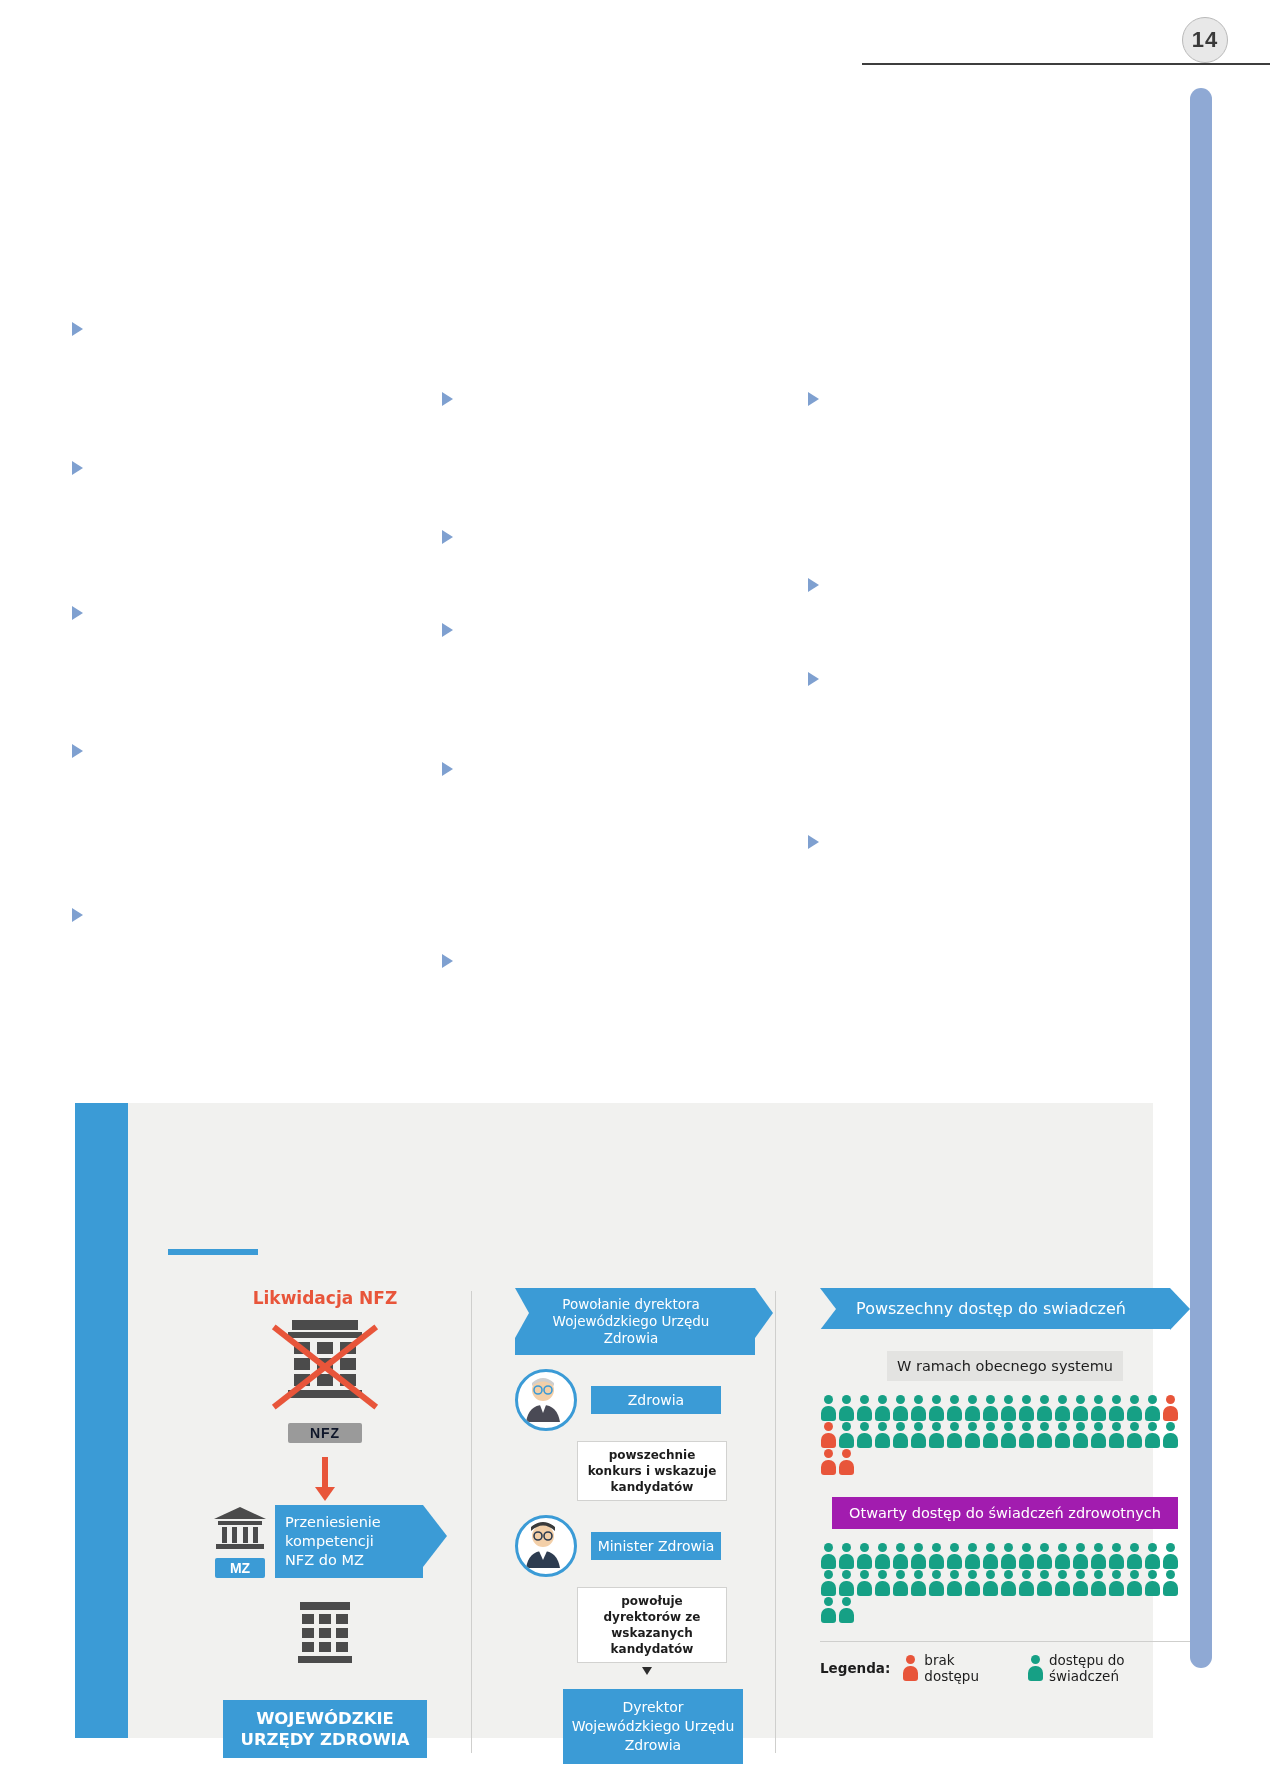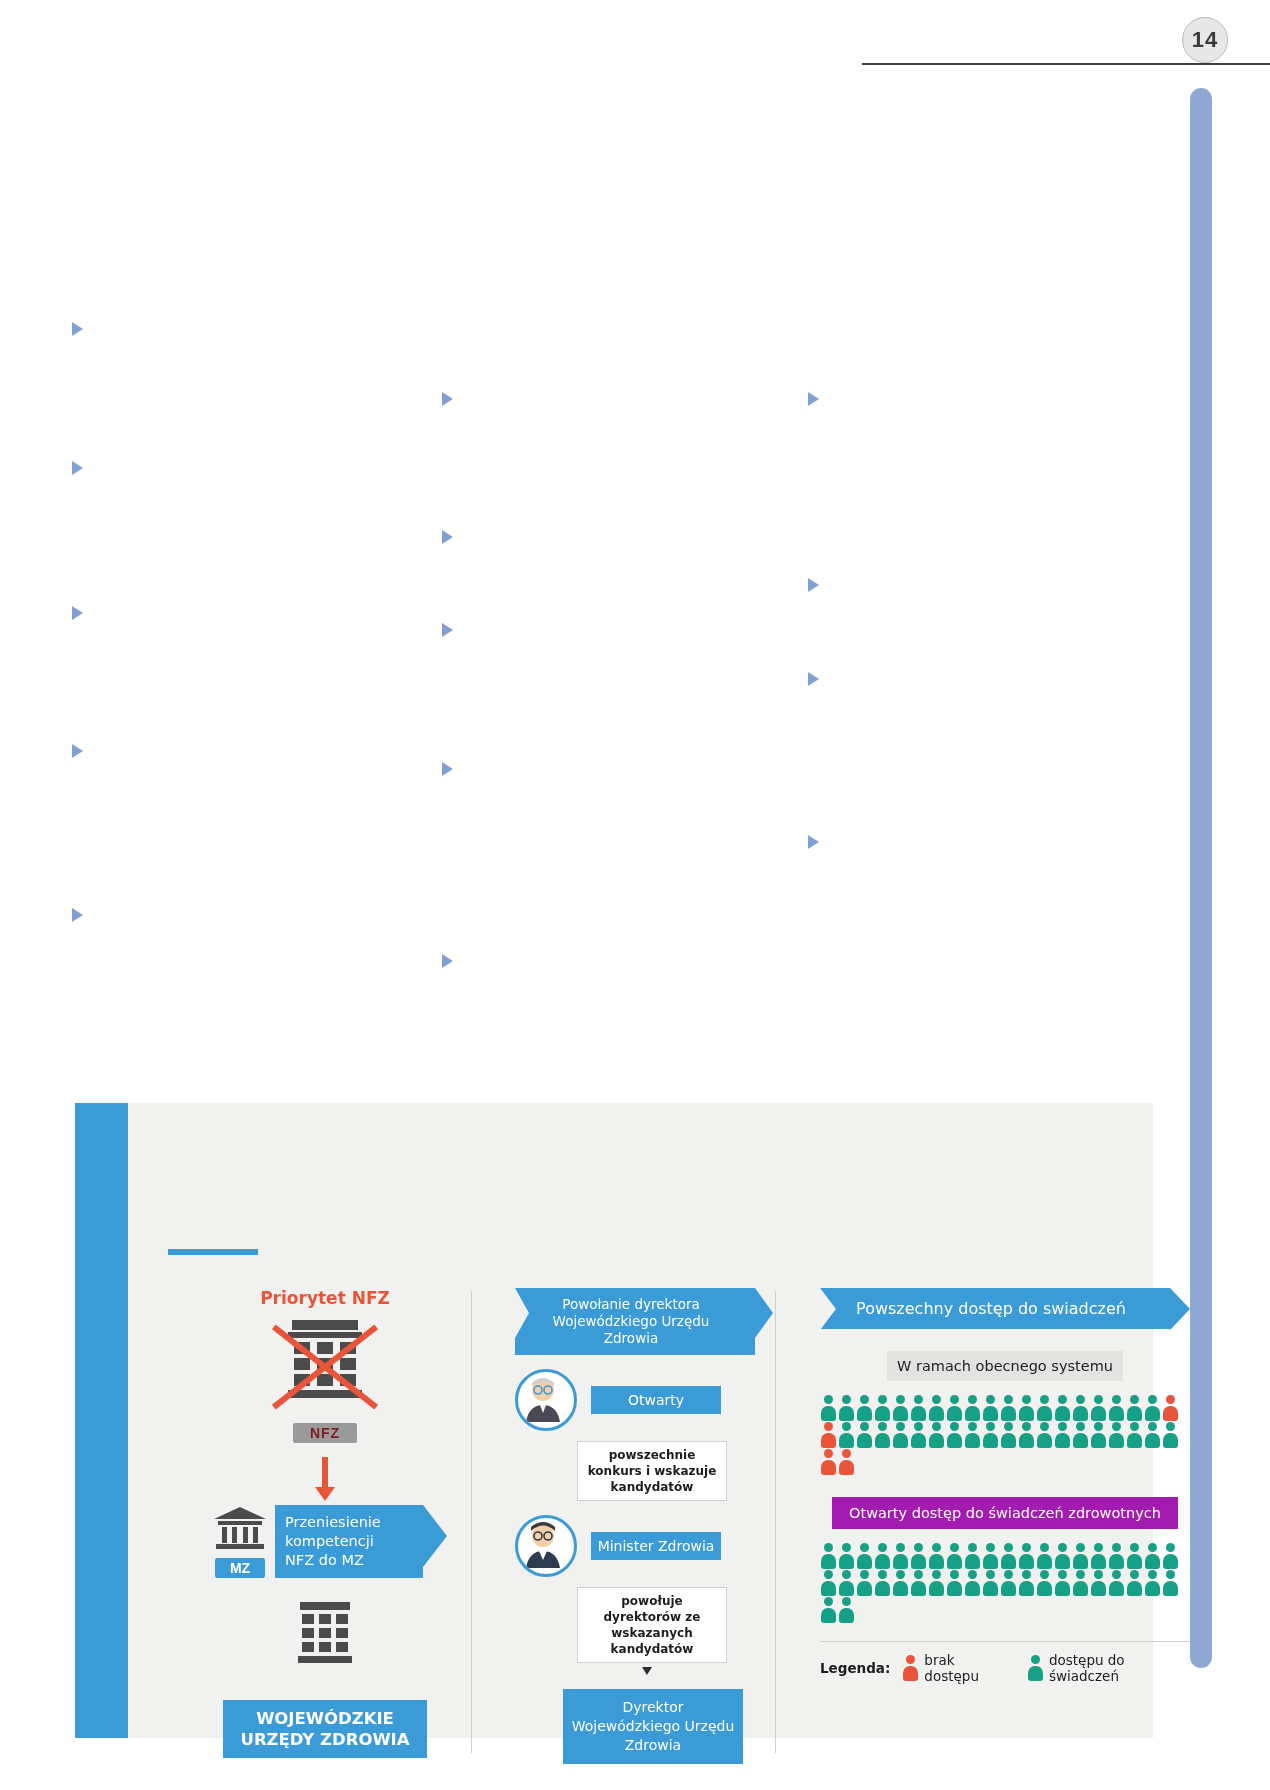--- a/index.html
+++ b/index.html
@@ -127,24 +127,24 @@
     left: 50%;
     top: 50%;
     width: 130px;
     height: 6px;
     background: #e8553a;
     transform-origin: center;
   }
   .nfz-cross.a { transform: translate(-50%,-50%) rotate(38deg); }
   .nfz-cross.b { transform: translate(-50%,-50%) rotate(-38deg); }
   .nfz-label {
-    width: 64px;
+    width: 74px;
     margin: 4px auto 0;
     background: #9a9a9a;
-    color: #7f1d1d;
+    color: #0f172a;
     font-size: 14px;
     text-align: center;
     padding: 2px 0;
     border-radius: 2px;
     letter-spacing: 1px;
     font-weight: bold;
   }
   .arrow-down-red {
     width: 14px;
     margin: 14px auto 4px;
@@ -408,21 +408,21 @@
   </div>
 
 <div class="panel">
   <div class="panel-accent"></div>
   <div class="panel-title-underline"></div>
 
   <div class="col-divider" style="left:396px;"></div>
   <div class="col-divider" style="left:700px;"></div>
 
   <div class="c1">
-    <div class="c1-title">Priorytet NFZ</div>
+    <div class="c1-title">Likwidacja NFZ</div>
 
     <div class="nfz-building-wrap">
       <svg width="110" height="105" viewBox="0 0 110 105">
         <rect x="22" y="6" width="66" height="10" fill="#4b4b4b"></rect>
         <rect x="18" y="18" width="74" height="6" fill="#4b4b4b"></rect>
         <g fill="#4b4b4b">
           <rect x="24" y="28" width="16" height="12"></rect>
             <rect x="47" y="28" width="16" height="12"></rect>
             <rect x="70" y="28" width="16" height="12"></rect>
           <rect x="24" y="44" width="16" height="12"></rect>
@@ -488,21 +488,21 @@
       <div class="avatar">
         <svg width="50" height="50" viewBox="0 0 50 50">
           <circle cx="25" cy="18" r="11" fill="#f3cfa8"></circle>
           <path d="M14 14 q11 -9 22 0 v-3 q-11 -10 -22 0 z" fill="#cfcfcf"></path>
           <circle cx="20" cy="18" r="4" fill="none" stroke="#3b9bd6" stroke-width="1.6"></circle>
           <circle cx="30" cy="18" r="4" fill="none" stroke="#3b9bd6" stroke-width="1.6"></circle>
           <path d="M8 50 q3 -17 17 -17 q14 0 17 17 z" fill="#4a4a55"></path>
           <path d="M22 33 l3 8 l3 -8 z" fill="#ffffff"></path>
         </svg>
       </div>
-      <div class="role-pill">Otwarty</div>
+      <div class="role-pill">Zdrowia</div>
     </div>
 
     <div class="step-note">powszechnie konkurs i wskazuje kandydatów</div>
 
     <div class="person-row">
       <div class="avatar">
         <svg width="50" height="50" viewBox="0 0 50 50">
           <circle cx="25" cy="18" r="11" fill="#f3cfa8"></circle>
           <path d="M13 13 q12 -11 24 0 v-4 q-12 -10 -24 0 z" fill="#3b3b3b"></path>
           <circle cx="20" cy="18" r="4" fill="none" stroke="#2d3c50" stroke-width="1.6"></circle>

